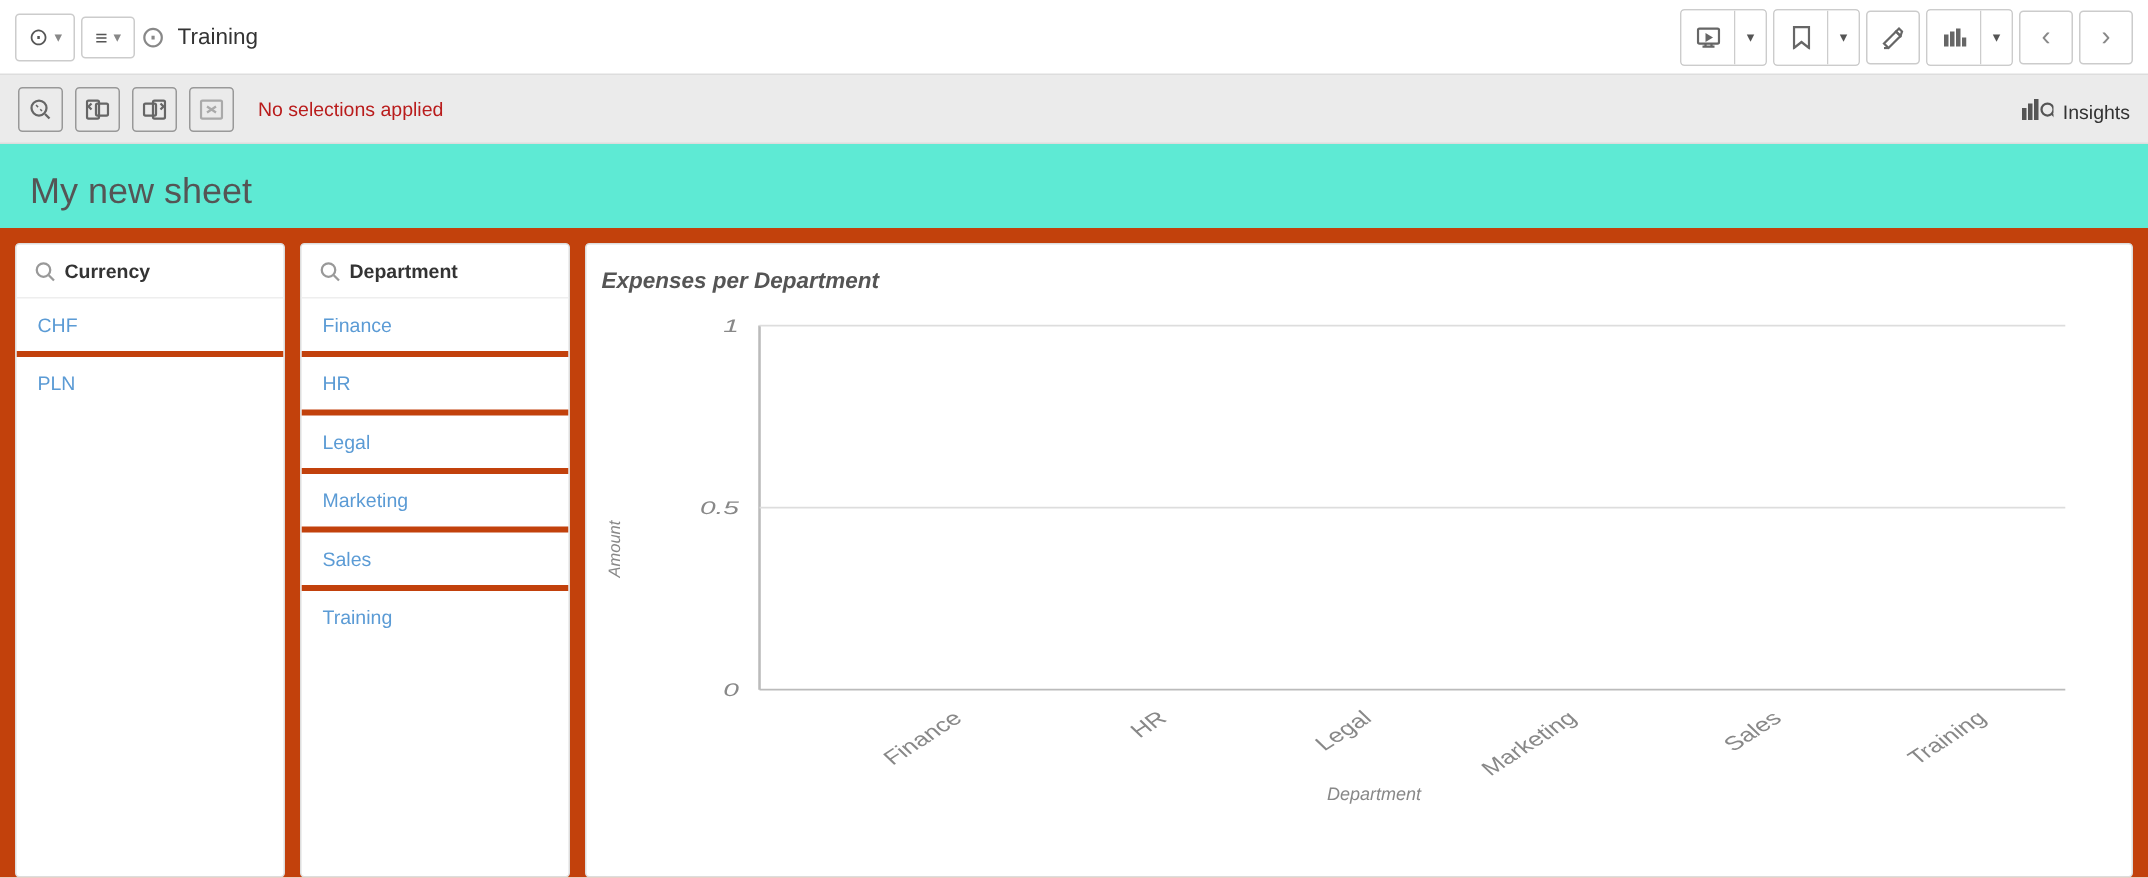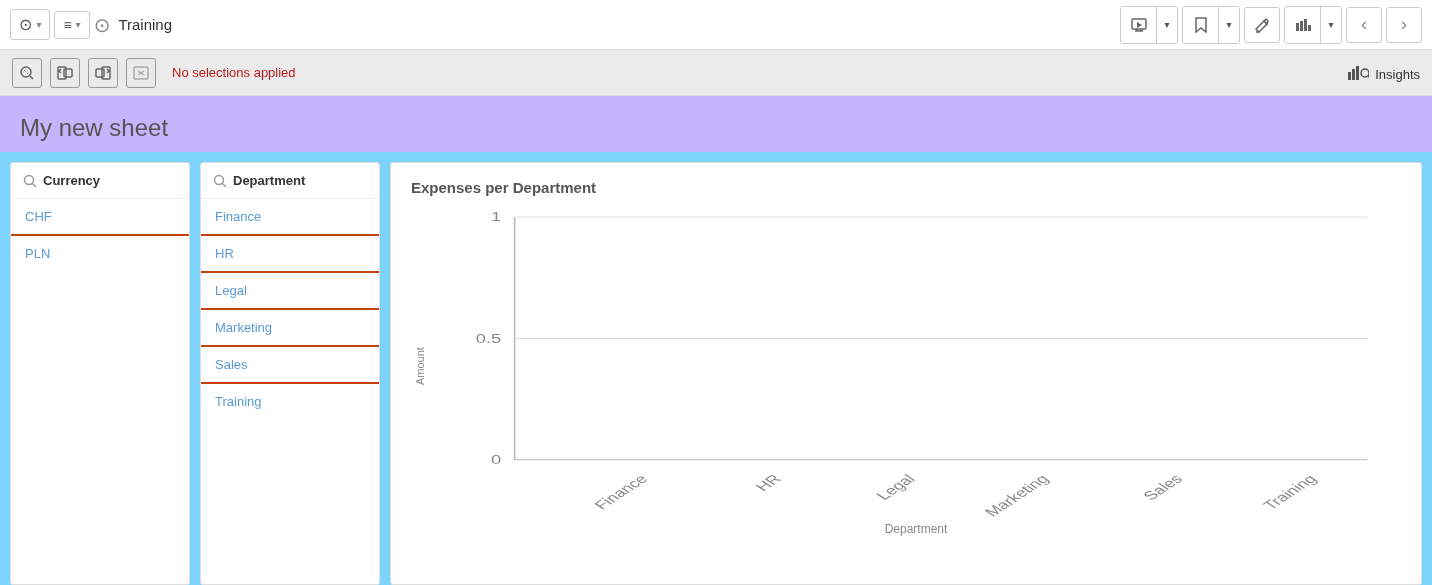--- a/index.html
+++ b/index.html
@@ -106,36 +106,36 @@
       display: flex;
       align-items: flex-end;
       gap: 6px;
       font-size: 13px;
       color: #333;
       cursor: pointer;
     }
 
     
     .sheet-title-bar {
-      background: #c4b5fd;
+      background: #5eead4;
       padding: 18px 20px 10px 20px;
     }
     .sheet-title {
       font-size: 24px;
       color: #555;
       font-weight: 300;
     }
 
     
     .main-content {
       display: flex;
       gap: 0;
       padding: 10px 10px 0 10px;
       height: calc(585px - 50px - 46px - 56px);
-      background: #7dd3fc;
+      background: #c2410c;
     }
 
     
     .filter-panel {
       background: #fff;
       border: 1px solid #ddd;
       border-radius: 3px;
       width: 180px;
       min-width: 180px;
       margin-right: 10px;
@@ -151,33 +151,34 @@
       font-weight: bold;
       color: #333;
     }
     .filter-list {
       list-style: none;
     }
     .filter-list li {
       padding: 10px 14px;
       font-size: 13px;
       color: #5b9bd5;
-      border-bottom: 2px solid #c2410c;
+      border-bottom: 4px solid #c2410c;
       cursor: pointer;
     }
     .filter-list li:last-child { border-bottom: none; }
 
     
     .chart-panel {
       background: #fff;
       border: 1px solid #ddd;
       border-radius: 3px;
       flex: 1;
-      padding: 16px 20px;
+      padding: 16px 10px;
       overflow: hidden;
+      font-style: italic;
     }
     .chart-title {
       font-size: 15px;
       font-weight: bold;
       color: #555;
       margin-bottom: 10px;
     }
   </style>
 </head>
 <body>

